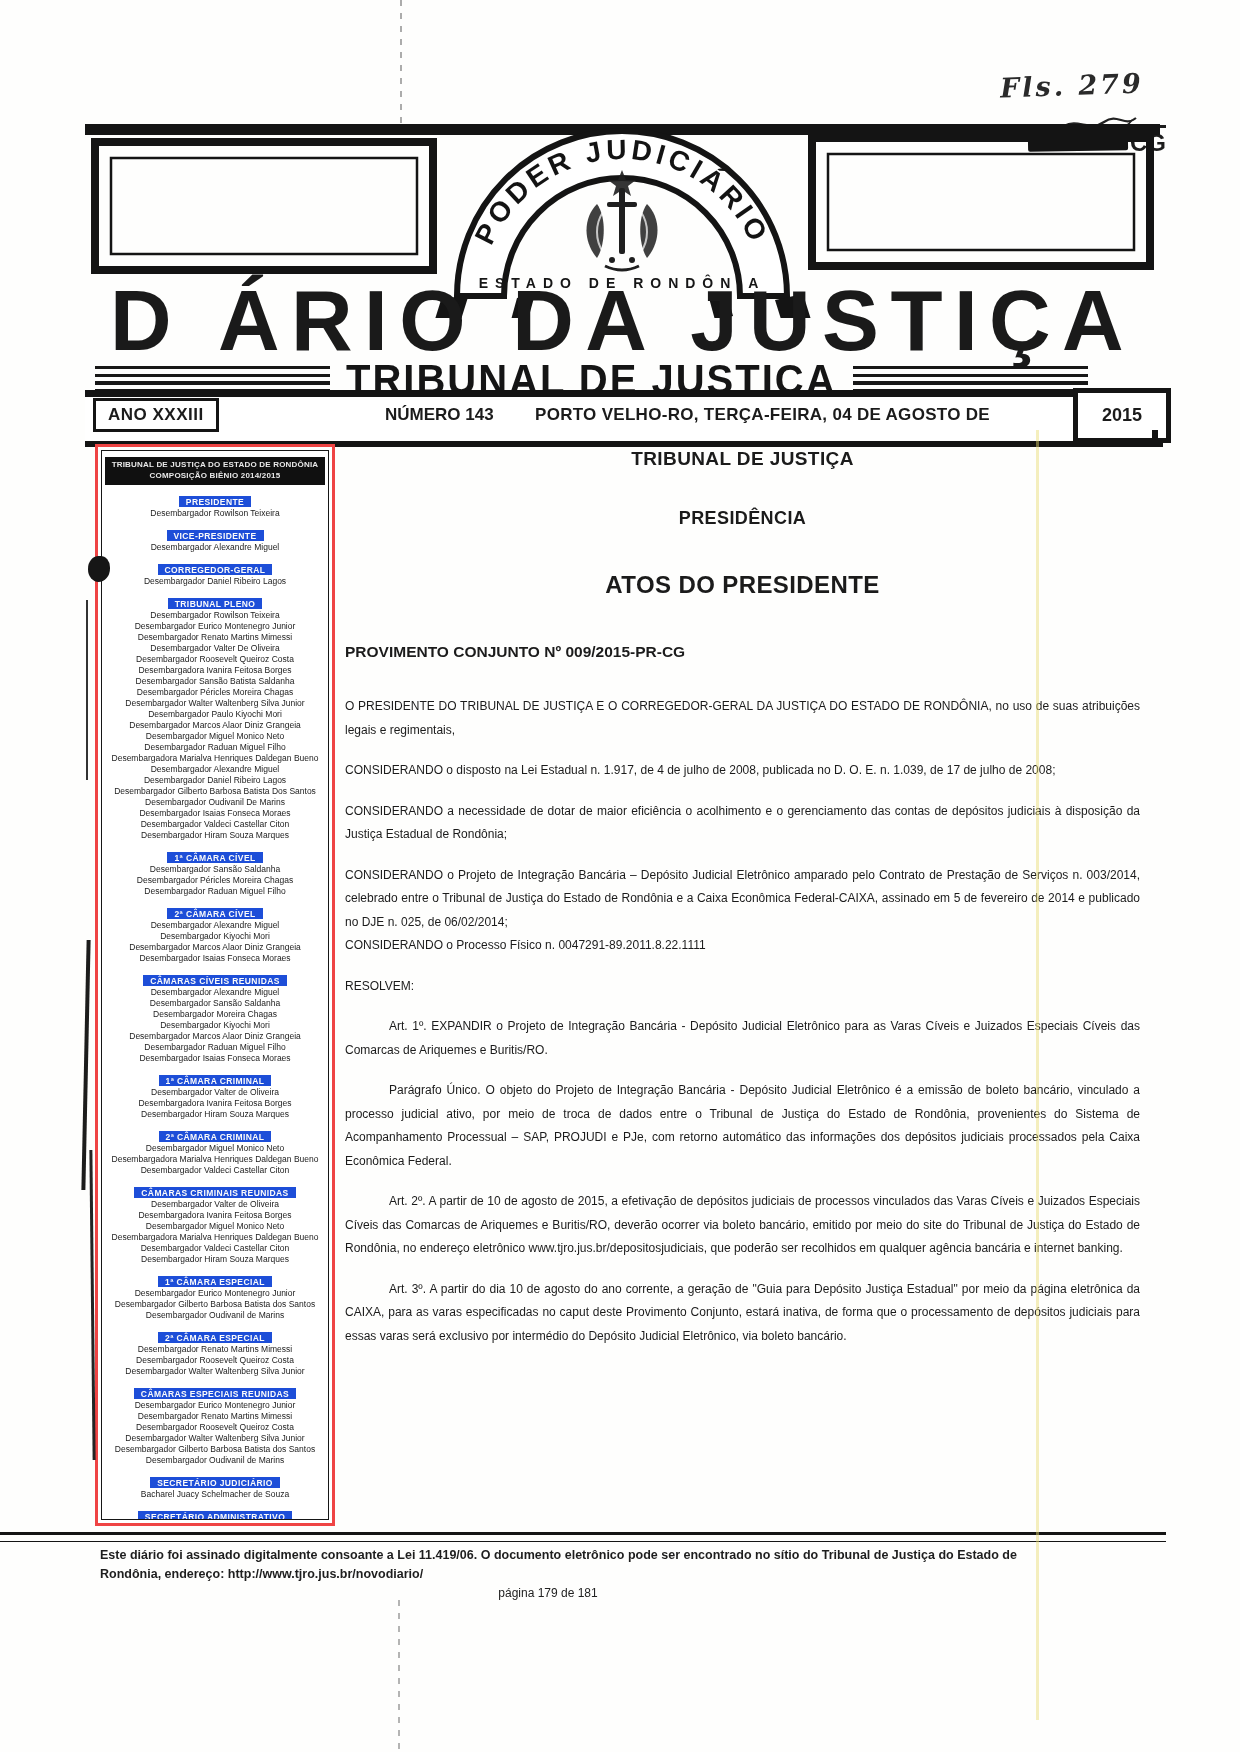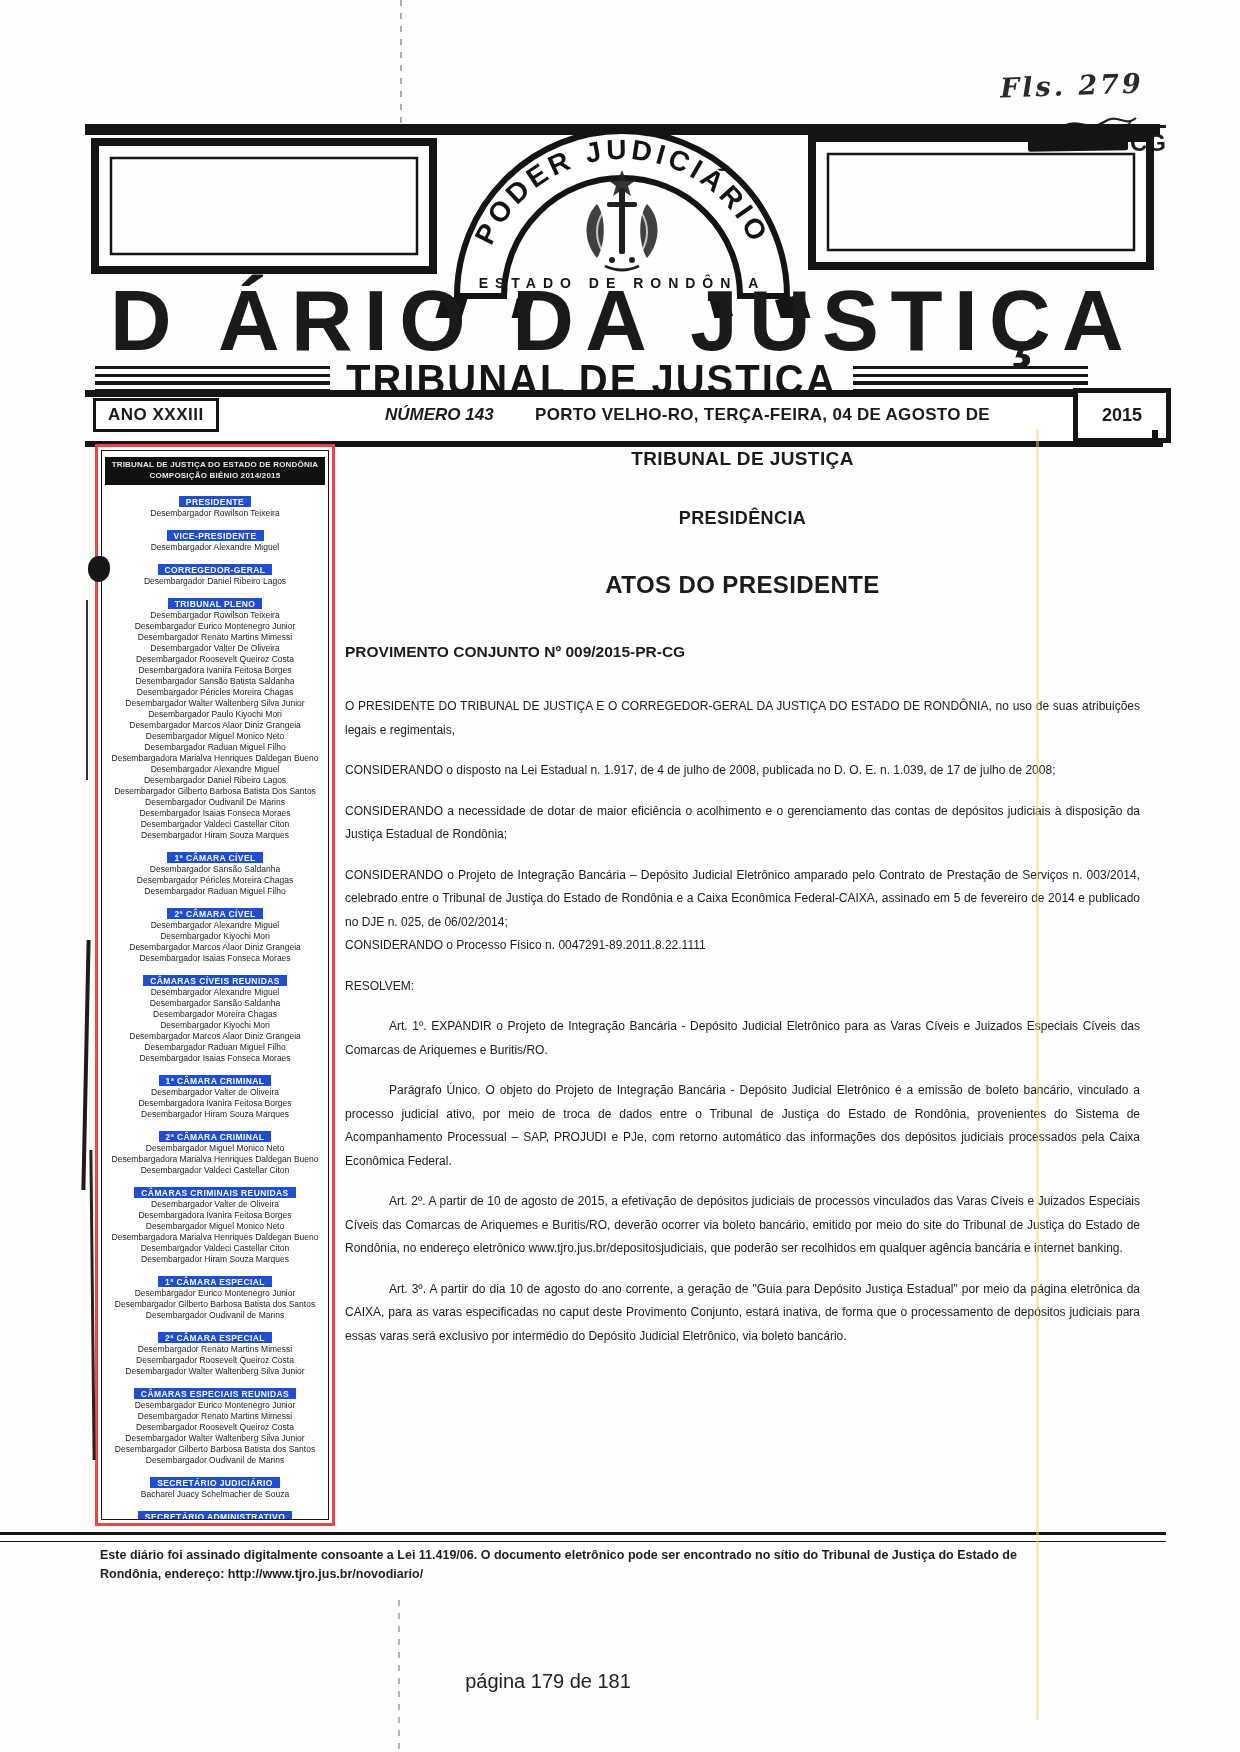--- a/index.html
+++ b/index.html
@@ -30,21 +30,21 @@
   .stripe.left{margin-right:16px;max-width:235px;}
   .stripe.right{margin-left:16px;max-width:235px;}
   .subtitle-text{font-size:40px;font-weight:900;letter-spacing:2px;color:#151515;
     white-space:nowrap;transform:scaleY(1.05);}
   .subtitle-row .stripe{flex:1;}
   
   .info-bar{position:absolute;left:85px;top:390px;width:1078px;height:44px;
     border-top:7px solid #141414;border-bottom:6px solid #141414;background:#fff;}
   .year-box{position:absolute;left:8px;top:1px;border:3px solid #141414;background:#fff;
     font-size:17px;font-weight:bold;padding:4px 12px;letter-spacing:.5px;}
-  .numero{position:absolute;left:300px;top:8px;font-size:17px;font-weight:bold;font-style:italic;}
+  .numero{position:absolute;left:300px;top:8px;font-size:17px;font-weight:bold;}
   .date-line{position:absolute;left:450px;top:8px;font-size:17px;font-weight:bold;
     letter-spacing:.3px;white-space:nowrap;}
   .yearval-box{position:absolute;right:-8px;top:-9px;border:5px solid #141414;background:#fff;
     font-size:18px;font-weight:bold;padding:12px 24px;text-align:right;}
   
   .sidebar{position:absolute;left:95px;top:444px;width:234px;height:1076px;
     border:3px solid #ef4444;background:#fff;}
   .sidebar .inner{position:absolute;inset:3px;border:1px solid #161616;
     padding:6px 3px;box-sizing:border-box;overflow:hidden;text-align:center;}
   .sb-header{background:#101010;color:#e8e8e8;font-size:8px;font-weight:bold;
@@ -61,22 +61,22 @@
   .h-doc{font-size:15.5px;font-weight:bold;margin-top:44px;}
   .paragraphs{margin-top:34px;}
   .doc-par{font-size:12px;line-height:23.5px;text-align:justify;margin:0 0 17px 0;}
   .doc-par.indent{text-indent:44px;}
   .doc-par.tight{margin-top:-17px;}
   
   .foot-rule{position:absolute;left:0;top:1532px;width:1166px;height:6px;
     border-top:3px solid #141414;border-bottom:1px solid #141414;}
   .foot-legal{position:absolute;left:100px;top:1546px;width:1050px;
     font-size:12.5px;font-weight:bold;color:#1e1e1e;line-height:1.5;}
-  .page-indicator{position:absolute;left:0;top:1670px;width:1096px;text-align:center;
-    font-size:20px;color:#222;}
+  .page-indicator{position:absolute;left:0;top:1586px;width:1096px;text-align:center;
+    font-size:12px;color:#222;}
   
   .art{position:absolute;pointer-events:none;}
   .yellow-streak{left:1036px;top:430px;width:3px;height:1290px;background:rgba(232,220,110,.45);}
   .fold-dash-top{left:400px;top:0;width:2px;height:130px;
     background:repeating-linear-gradient(to bottom,rgba(90,90,90,.5) 0 6px,transparent 6px 13px);}
   .fold-dash-bottom{left:398px;top:1600px;width:2px;height:152px;
     background:repeating-linear-gradient(to bottom,rgba(90,90,90,.45) 0 6px,transparent 6px 13px);}
   .streak-a{left:84px;top:940px;width:4px;height:250px;background:#1c1c1c;transform:rotate(1.2deg);}
   .streak-b{left:91px;top:1150px;width:3px;height:310px;background:#242424;transform:rotate(-.6deg);}
   .streak-c{left:86px;top:600px;width:2px;height:180px;background:#333;}

